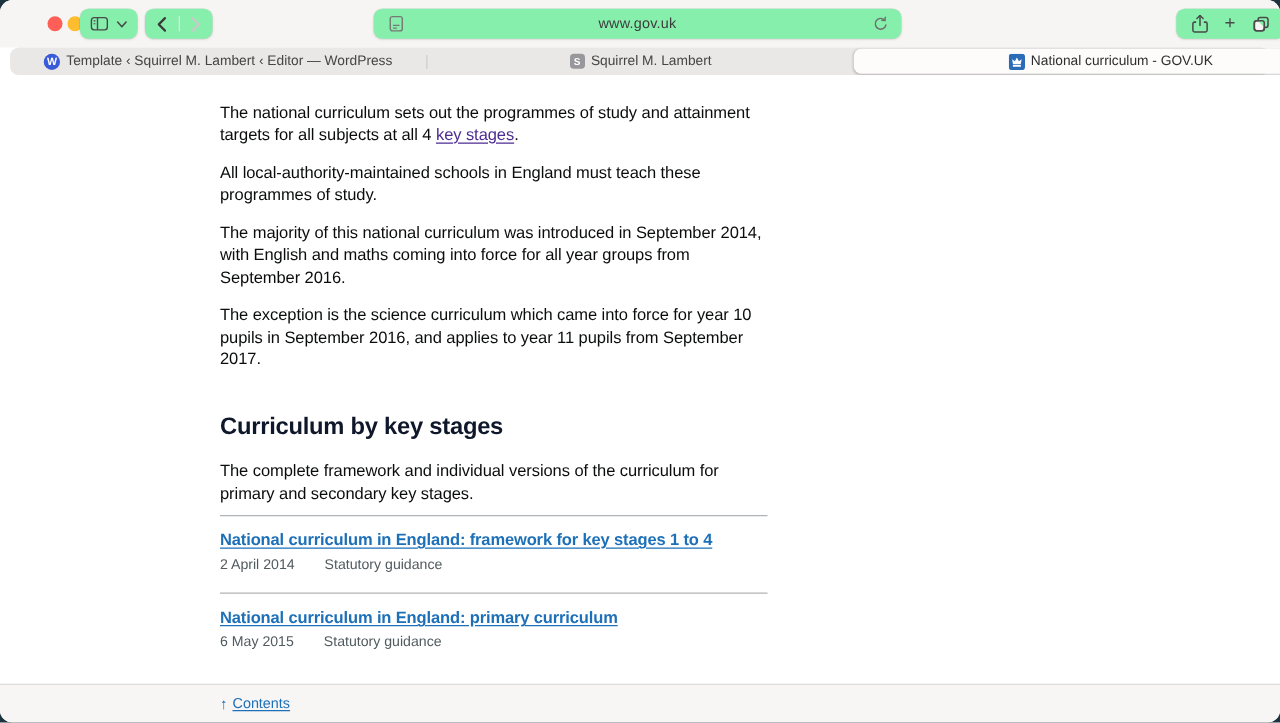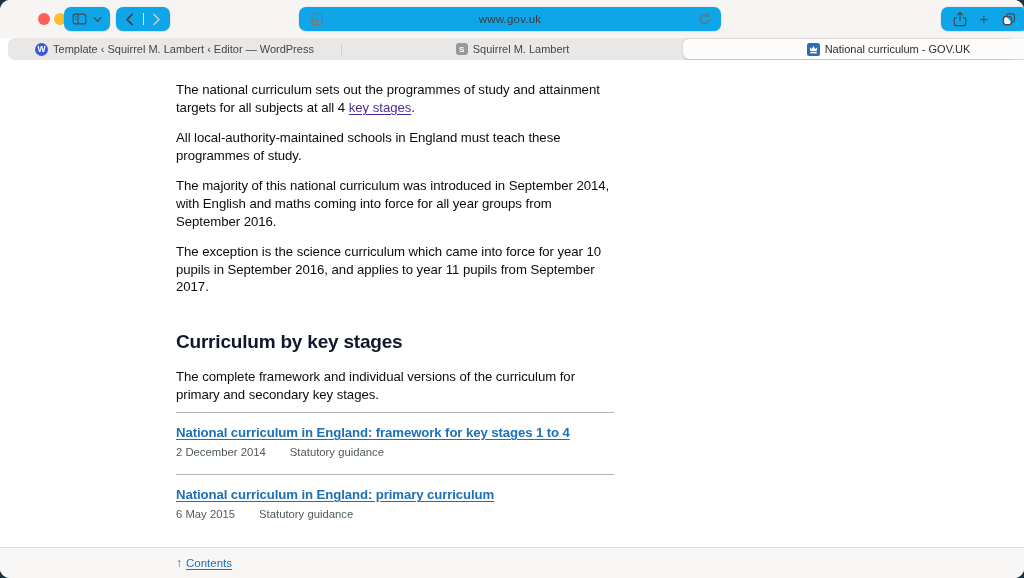--- a/index.html
+++ b/index.html
@@ -16,21 +16,21 @@
   
   .toolbar{
     position:absolute;top:0;left:0;right:0;height:38px;
     background:#f6f5f3;
   }
   .traffic{position:absolute;top:13px;width:12px;height:12px;border-radius:50%;}
   .t-close{left:38px;background:#ff5f57;}
   .t-min{left:54px;background:#febc2e;}
   .t-zoom{left:70px;background:#28c840;}
   .pill{
-    position:absolute;top:7px;height:24px;background:#0ea5e9;border-radius:7px;
+    position:absolute;top:7px;height:24px;background:#86efac;border-radius:7px;
     box-shadow:0 0 0 0.5px rgba(0,0,0,0.07),0 1px 2px rgba(0,0,0,0.08);
     display:flex;align-items:center;justify-content:center;
   }
   .pill-sidebar{left:64px;width:46px;gap:6px;}
   .pill-nav{left:116px;width:54px;}
   .pill-nav .navbtn{width:27px;height:24px;display:flex;align-items:center;justify-content:center;}
   .pill-nav .sep{width:1px;height:12px;background:#e7e6e5;}
   .pill-url{left:299px;width:422px;}
   .pill-url .reader{position:absolute;left:11px;top:5px;}
   .pill-url .reload{position:absolute;right:10px;top:5px;}
@@ -204,21 +204,21 @@
       <p>The exception is the science curriculum which came into force for year 10 pupils in September 2016, and applies to year 11 pupils from September 2017.</p>
 
 
       <h2>Curriculum by key stages</h2>
 
       <p class="section-desc">The complete framework and individual versions of the curriculum for primary and secondary key stages.</p>
 
       <div class="docrow">
         <a class="doc-title">National curriculum in England: framework for key stages 1 to 4</a>
         <div class="doc-meta">
-          <span>2 December 2014</span>
+          <span>2 April 2014</span>
           <span>Statutory guidance</span>
         </div>
       </div>
 
       <div class="docrow">
         <a class="doc-title">National curriculum in England: primary curriculum</a>
         <div class="doc-meta">
           <span>6 May 2015</span>
           <span>Statutory guidance</span>
         </div>

